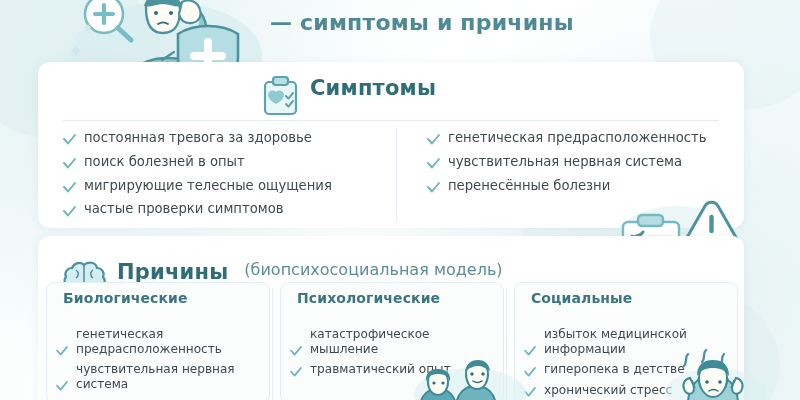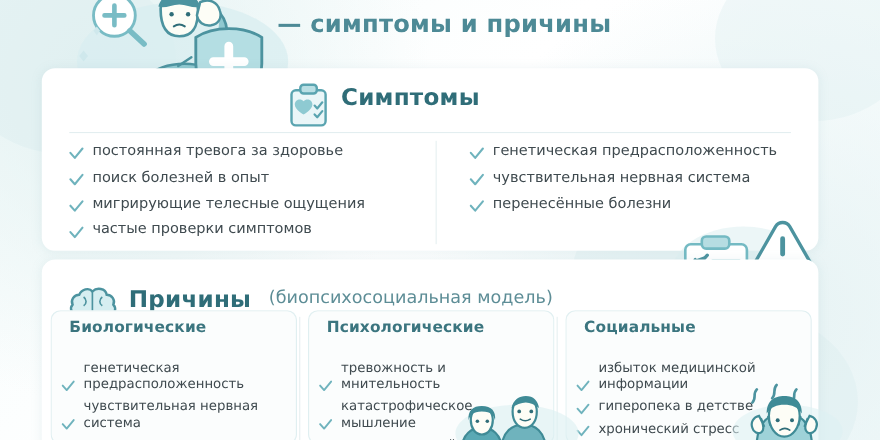--- a/index.html
+++ b/index.html
@@ -22,21 +22,21 @@
   .b4{left:520px;top:180px;width:170px;height:140px;opacity:.35;}
   .b5{left:250px;bottom:-60px;width:230px;height:150px;opacity:.3;}
 
   
   .card{position:absolute;background:#ffffff;border-radius:12px;
         box-shadow:0 1px 10px rgba(120,170,180,.13);}
   #symptoms-card{left:38px;top:62px;width:706px;height:166px;}
   #causes-card{left:38px;top:236px;width:706px;height:180px;border-radius:12px;}
 
   
-  #title{position:absolute;left:252px;top:2px;width:460px;height:40px;
+  #title{position:absolute;left:270px;top:2px;width:460px;height:40px;
     display:flex;align-items:center;
     font-size:22px;font-weight:700;color:#4d8a96;letter-spacing:.2px;}
 
   
   .sec-head{position:absolute;display:flex;align-items:flex-start;gap:11px;}
   #symptoms-head{left:262px;top:76px;}
   #causes-head{left:62px;top:260px;}
   .sec-title{font-size:21px;font-weight:700;color:#2f6d78;letter-spacing:.2px;}
   .sec-sub{font-size:16px;color:#5d8d96;font-weight:400;margin-left:5px;}
 
@@ -242,28 +242,20 @@
             <svg width="12" height="10" viewBox="0 0 13 11">
               <path d="M1 5l4 4.5L12 1" stroke="#6fb3bd" stroke-width="1.9" fill="none" stroke-linecap="round" stroke-linejoin="round"></path>
             </svg>
           </span>
         <span class="tx">чувствительная нервная система</span>
       </div>
     </div>
 
     <div class="ccard">
       <div class="ctitle">Психологические</div>
-      <div class="li">
-        <span class="chk">
-            <svg width="12" height="10" viewBox="0 0 13 11">
-              <path d="M1 5l4 4.5L12 1" stroke="#6fb3bd" stroke-width="1.9" fill="none" stroke-linecap="round" stroke-linejoin="round"></path>
-            </svg>
-          </span>
-        <span class="tx">тревожность и мнительность</span>
-      </div>
       <div class="li">
         <span class="chk">
             <svg width="12" height="10" viewBox="0 0 13 11">
               <path d="M1 5l4 4.5L12 1" stroke="#6fb3bd" stroke-width="1.9" fill="none" stroke-linecap="round" stroke-linejoin="round"></path>
             </svg>
           </span>
         <span class="tx">катастрофическое мышление</span>
       </div>
       <div class="li">
         <span class="chk">

